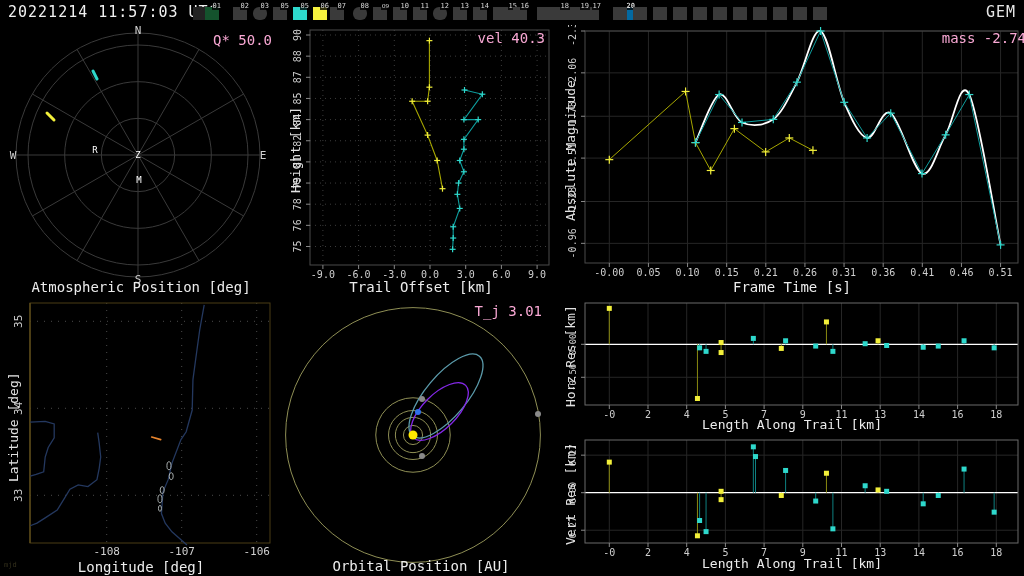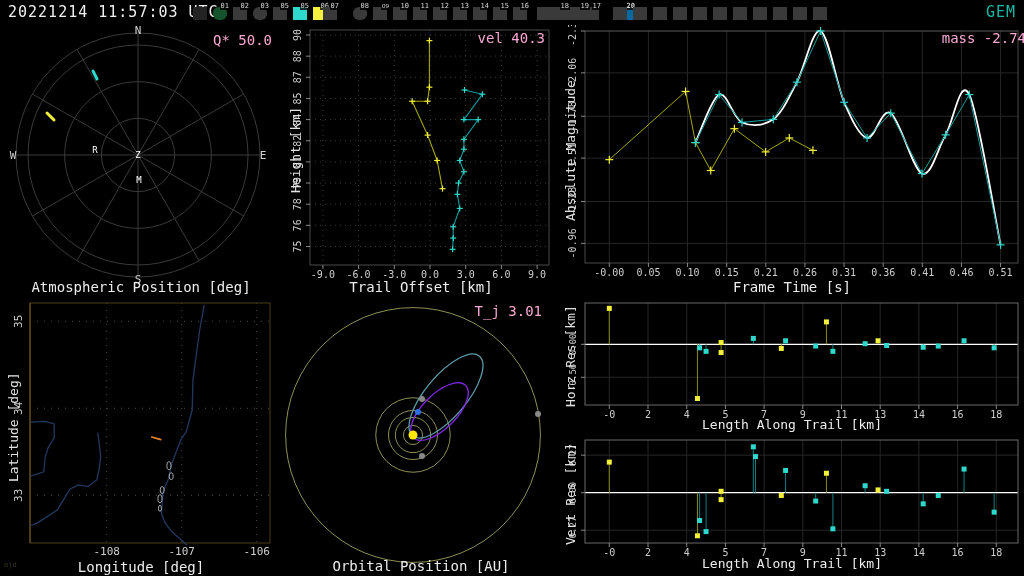--- a/index.html
+++ b/index.html
@@ -1,80 +1,80 @@
 <!DOCTYPE html>
 <html><head>
 <meta charset="utf-8">
 <style>
   html,body{margin:0;padding:0;background:#000;}
   body{position:relative;width:1024px;height:576px;overflow:hidden;
        font-family:"DejaVu Sans Mono","Liberation Mono",monospace;}
   #topbar{position:absolute;left:0;top:0;width:1024px;height:25px;background:#000;}
   .ts{position:absolute;left:8px;top:3px;font-size:15px;color:#f0f0f0;letter-spacing:1px;}
-  .gem{position:absolute;right:8px;top:3px;font-size:15px;color:#14b8a6;letter-spacing:1px;}
+  .gem{position:absolute;right:8px;top:3px;font-size:15px;color:#e5e5e5;letter-spacing:1px;}
   .fbox{position:absolute;top:7px;width:14px;height:13px;}
   .flab{position:absolute;top:-5px;right:-3px;font-size:7px;line-height:8px;color:#d8d8d8;
         background:rgba(0,0,0,.78);padding:0 1px;}
   svg{position:absolute;display:block;}
   .ptitle{position:absolute;font-size:14px;color:#f9a8d4;text-align:right;white-space:nowrap;}
   .caption{position:absolute;font-size:14px;color:#ececec;text-align:center;white-space:nowrap;}
   .vlab{position:absolute;transform:rotate(-90deg);transform-origin:0 0;font-size:13px;
         color:#e2e2e2;white-space:nowrap;}
   .wm{position:absolute;font-size:7px;color:#34301c;}
 </style>
 </head>
 <body>
 
 <div id="topbar">
   <span class="ts">20221214 11:57:03 UTC</span>
   <div id="framestrip">
       <div class="fbox" style="left: 193px; background: rgb(35, 35, 35);"></div>
-      <div class="fbox" style="left: 213px; background: #14532d; border-radius: 6px;">
+      <div class="fbox" style="left: 205px; background: #14532d;">
         <span class="flab">01</span>
       </div>
       <div class="fbox" style="left: 233px; background: rgb(58, 58, 58);">
         <span class="flab">02</span>
       </div>
       <div class="fbox" style="left: 253px; background: rgb(58, 58, 58); border-radius: 6px;">
         <span class="flab">03</span>
       </div>
       <div class="fbox" style="left: 273px; background: rgb(58, 58, 58);">
         <span class="flab">05</span>
       </div>
       <div class="fbox" style="left: 293px; background: rgb(46, 216, 204);">
         <span class="flab">05</span>
       </div>
       <div class="fbox" style="left: 313px; background: rgb(245, 241, 62);">
         <span class="flab">06</span>
       </div>
-      <div class="fbox" style="left: 323px; background: rgb(58, 58, 58);">
+      <div class="fbox" style="left: 330px; background: rgb(58, 58, 58);">
         <span class="flab">07</span>
       </div>
       <div class="fbox" style="left: 353px; background: rgb(58, 58, 58); border-radius: 6px;">
         <span class="flab">08</span>
       </div>
       <div class="fbox" style="left: 373px; background: rgb(58, 58, 58); font-family: Liberation Serif, serif;">
         <span class="flab">09</span>
       </div>
       <div class="fbox" style="left: 393px; background: rgb(58, 58, 58);">
         <span class="flab">10</span>
       </div>
       <div class="fbox" style="left: 413px; background: rgb(58, 58, 58);">
         <span class="flab">11</span>
       </div>
-      <div class="fbox" style="left: 433px; background: rgb(58, 58, 58);">
+      <div class="fbox" style="left: 433px; background: rgb(58, 58, 58); border-radius: 6px;">
         <span class="flab">12</span>
       </div>
       <div class="fbox" style="left: 453px; background: rgb(58, 58, 58);">
         <span class="flab">13</span>
       </div>
       <div class="fbox" style="left: 473px; background: rgb(58, 58, 58);">
         <span class="flab">14</span>
       </div>
-      <div class="fbox" style="left: 493px; background: rgb(58, 58, 58);">
+      <div class="fbox" style="left: 493px; background: rgb(58, 58, 58); padding-left: 8px;">
         <span class="flab">15</span>
       </div>
       <div class="fbox" style="left: 513px; background: rgb(58, 58, 58);">
         <span class="flab">16</span>
       </div>
       <div class="fbox" style="left: 537px; background: rgb(58, 58, 58); padding-left: 48px;">
         <span class="flab">17</span>
       </div>
       <div class="fbox" style="left: 553px; background: rgb(58, 58, 58);">
         <span class="flab">18</span>

